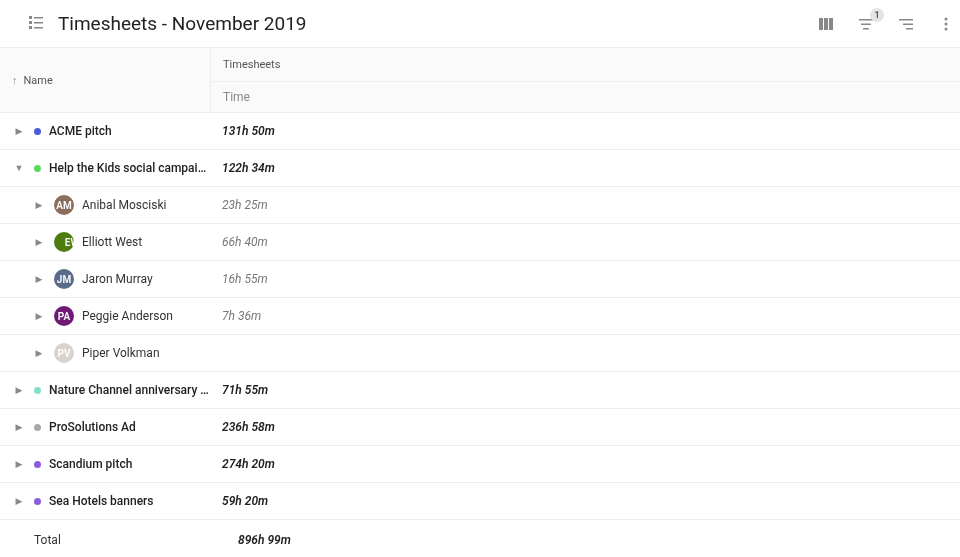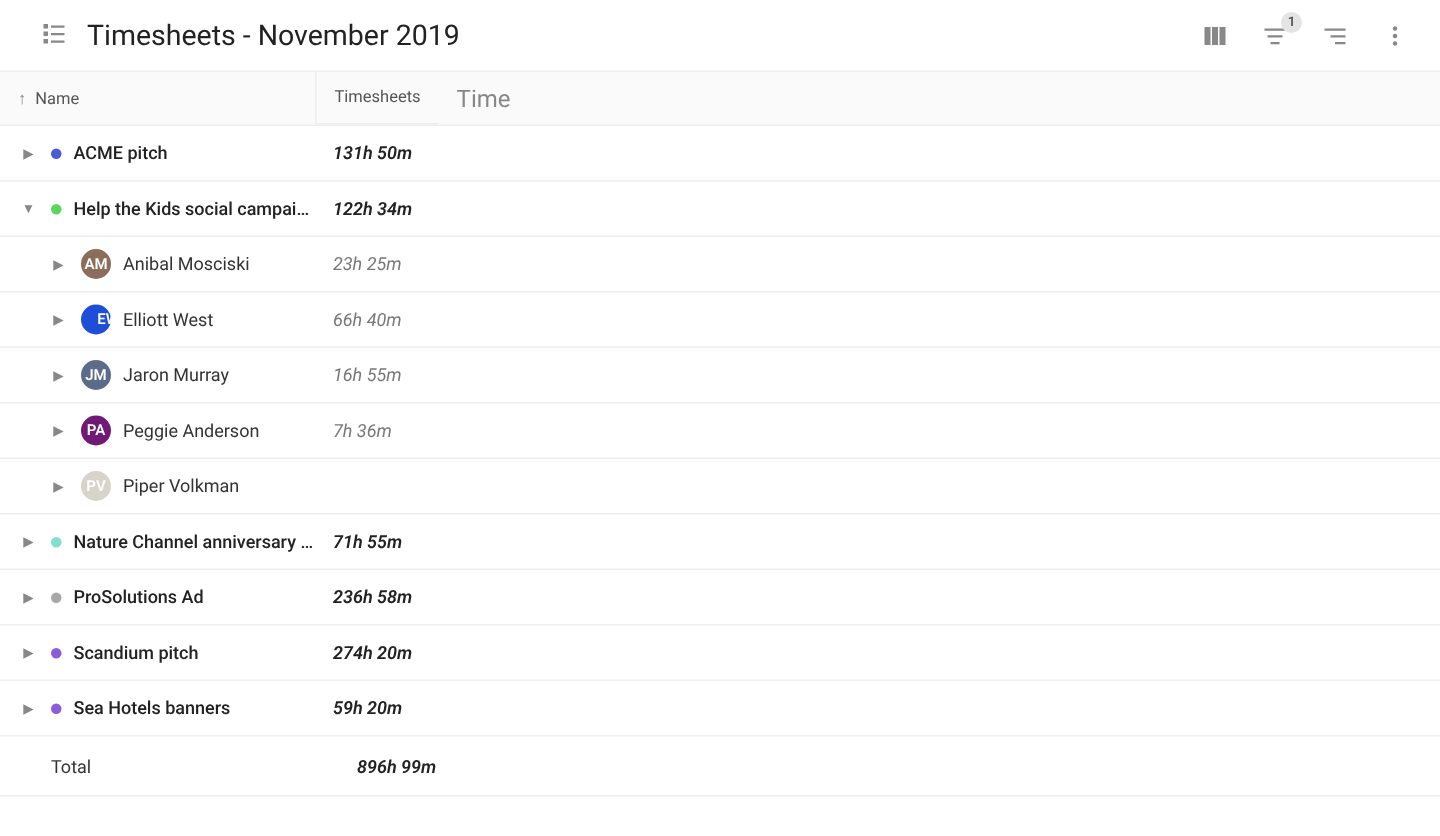--- a/index.html
+++ b/index.html
@@ -1,33 +1,33 @@
 <!DOCTYPE html>
 <html><head>
 <meta charset="utf-8">
 <style>
   * { box-sizing: border-box; margin: 0; padding: 0; }
   html, body { width: 960px; height: 557px; font-family: -apple-system, BlinkMacSystemFont, "Segoe UI", Roboto, Helvetica, Arial, sans-serif; background: #fff; color: #333; }
   .page { width: 960px; height: 557px; background: #fff; display: flex; flex-direction: column; }
 
   
-  .header { display: flex; align-items: center; justify-content: space-between; padding: 12px 20px 12px 28px; border-bottom: 1px solid #eee; }
+  .header { display: flex; align-items: center; justify-content: space-between; padding: 12px 4px 12px 28px; border-bottom: 1px solid #eee; }
   .header-left { display: flex; align-items: center; gap: 14px; }
   .page-title { font-size: 19px; font-weight: 400; color: #222; }
   .header-right { display: flex; align-items: center; gap: 20px; }
   .icon-btn { width: 20px; height: 20px; display: flex; align-items: center; justify-content: center; color: #888; cursor: pointer; position: relative; }
   .icon-btn svg { display: block; }
   .badge { position: absolute; top: -6px; right: -8px; min-width: 14px; height: 14px; border-radius: 7px; background: #e4e4e4; color: #555; font-size: 9px; font-weight: 600; display: flex; align-items: center; justify-content: center; padding: 0 3px; }
 
   
   .table-header { display: flex; background: #fafafa; border-bottom: 1px solid #eee; }
   .col-name-head { width: 210px; flex-shrink: 0; padding: 10px 12px; font-size: 11px; color: #555; display: flex; align-items: center; gap: 6px; }
-  .col-ts-head { flex: 1; border-left: 1px solid #eee; display: flex; flex-direction: row; }
+  .col-ts-head { flex: 1; border-left: 1px solid #eee; display: flex; flex-direction: column; }
   .col-ts-head .top { padding: 10px 12px; font-size: 11px; color: #555; border-bottom: 1px solid #eee; }
-  .col-ts-head .bottom { padding: 8px 12px; font-size: 16px; color: #888; }
+  .col-ts-head .bottom { padding: 8px 12px; font-size: 12px; color: #888; }
   .sort-icon { font-size: 11px; color: #888; }
 
   
   .rows { flex: 1; overflow: auto; }
   .row { display: flex; align-items: stretch; border-bottom: 1px solid #eee; min-height: 37px; }
   .row .name-cell { width: 210px; flex-shrink: 0; display: flex; align-items: center; padding: 0 0 0 12px; font-size: 12px; gap: 8px; }
   .row .time-cell { flex: 1; display: flex; align-items: center; padding: 0 12px; font-size: 12px; font-style: italic; }
   .row.project .time-cell { font-weight: 600; color: #222; }
   .row.project .name-cell { font-weight: 500; color: #222; }
   .row.member .name-cell { padding-left: 32px; color: #333; font-weight: 400; }
@@ -133,21 +133,21 @@
         <div class="name-cell">
           <span class="expander">▶</span>
           <span class="avatar" style="background: rgb(138, 109, 91);">AM</span>
           <span class="mem-name">Anibal Mosciski</span>
         </div>
         <div class="time-cell">23h 25m</div>
       </div>
       <div class="row member">
         <div class="name-cell">
           <span class="expander">▶</span>
-          <span class="avatar" style="background: #1d4ed8; padding-left: 16px;">EW</span>
+          <span class="avatar" style="background: #4d7c0f; padding-left: 16px;">EW</span>
           <span class="mem-name">Elliott West</span>
         </div>
         <div class="time-cell">66h 40m</div>
       </div>
       <div class="row member">
         <div class="name-cell">
           <span class="expander">▶</span>
           <span class="avatar" style="background: rgb(91, 107, 138);">JM</span>
           <span class="mem-name">Jaron Murray</span>
         </div>

